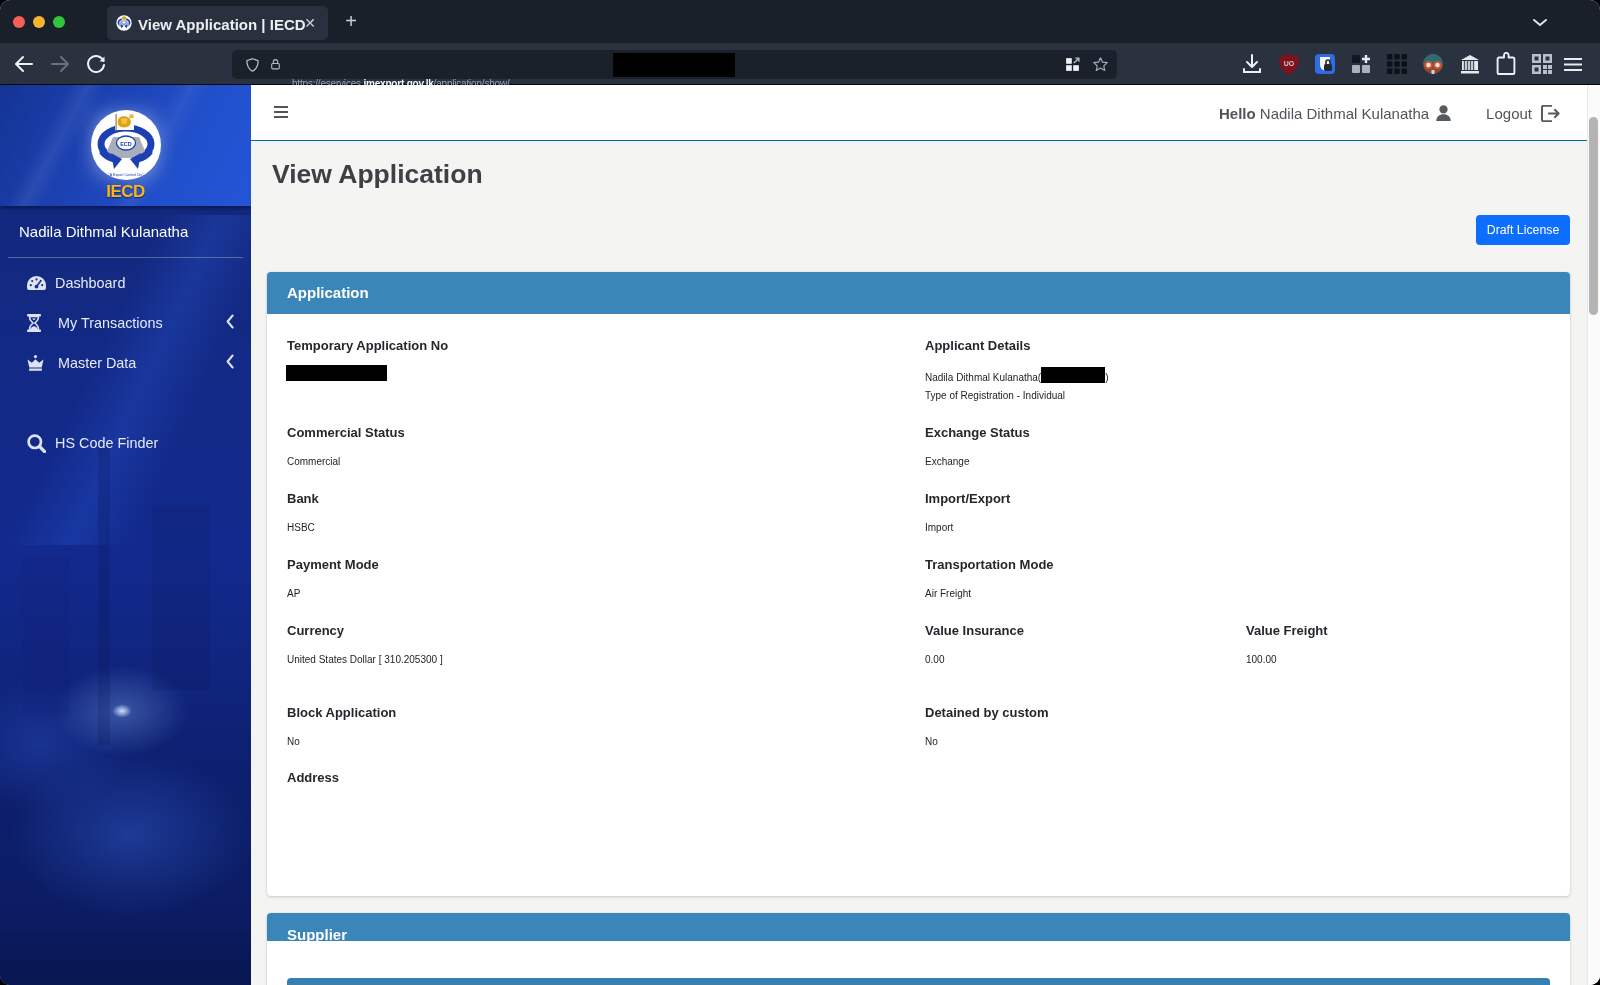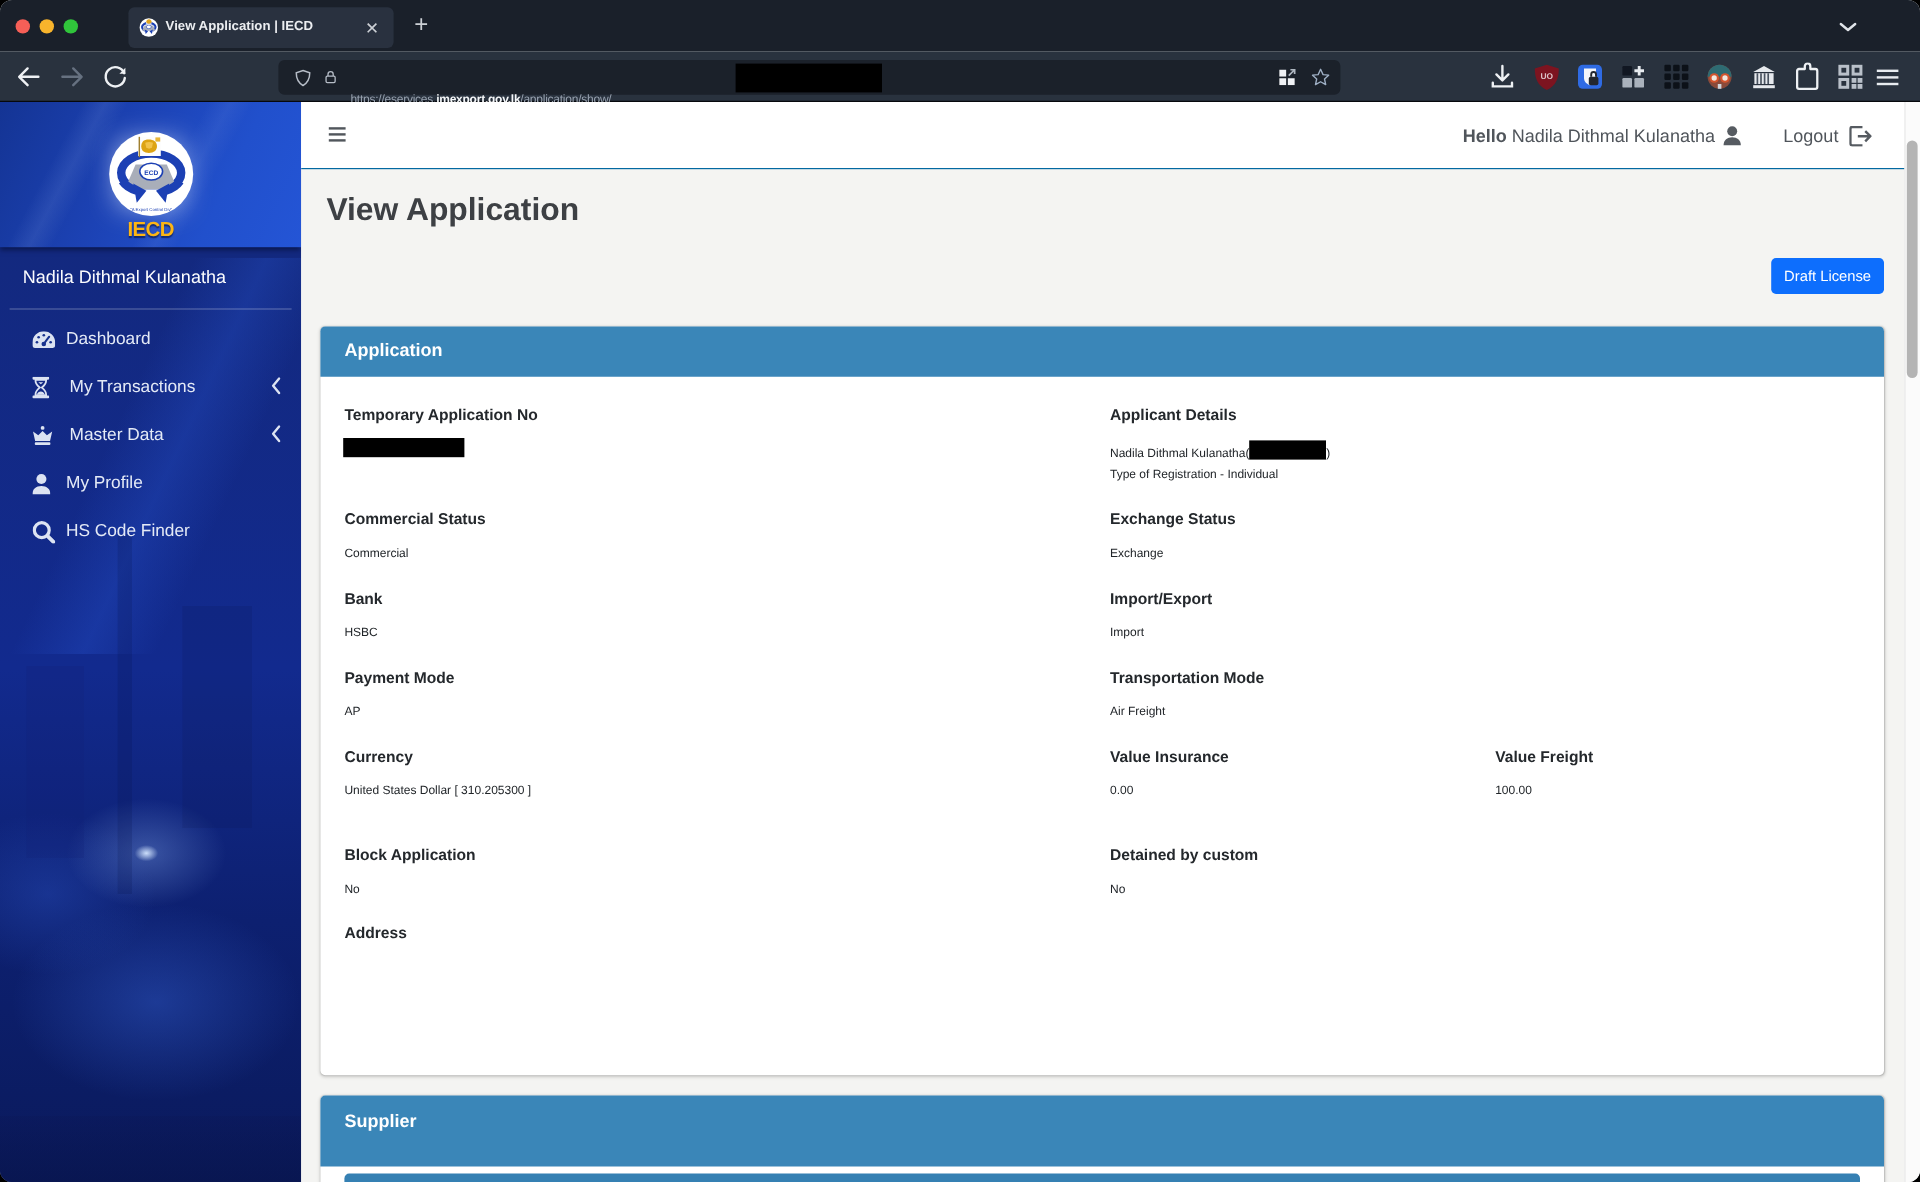--- a/index.html
+++ b/index.html
@@ -4,21 +4,21 @@
 <style>
   * { margin:0; padding:0; box-sizing:border-box; }
   html,body { width:1600px; height:985px; background:#000; overflow:hidden;
     font-family:"Liberation Sans", sans-serif; }
   .window { position:absolute; inset:0; border-radius:10px; overflow:hidden; background:#f4f6f9; }
 
   
   .tabbar { position:absolute; left:0; top:0; width:1600px; height:43px; background:#1a202a; }
   .tl { position:absolute; top:16px; width:12px; height:12px; border-radius:50%; }
   .tab { position:absolute; left:107px; top:6px; width:221px; height:34px; background:#29313f; border-radius:5px; }
-  .tab-title { position:absolute; left:31px; top:10px; font-size:11px; font-weight:bold; color:#eceef1; white-space:nowrap; }
+  .tab-title { position:absolute; left:31px; top:10px; font-size:15px; font-weight:bold; color:#eceef1; white-space:nowrap; }
   .tab-x { position:absolute; right:9px; top:8px; width:18px; height:18px; color:#cdd1d6; font-size:14px; line-height:18px; text-align:center; }
   .newtab { position:absolute; left:340px; top:10px; width:22px; height:22px; color:#ccd0d5; font-size:20px; line-height:22px; text-align:center; font-weight:200;}
   .alltabs { position:absolute; left:1528px; top:10px; width:24px; height:24px; color:#dfe3e8; }
 
   .toolbar { position:absolute; left:0; top:43px; width:1600px; height:42px; background:#29323e; border-bottom:1px solid #06080c; }
   .navbtn { position:absolute; top:9px; width:24px; height:24px; }
   .urlbar { position:absolute; left:232px; top:7px; width:885px; height:29px; background:#1b212a; border-radius:5px; }
   .urltext { position:absolute; left:60px; top:6px; font-size:10px; letter-spacing:-0.2px; color:#98a2b0; white-space:nowrap;margin-top:22px; }
   .urltext b { color:#f5f7f9; font-weight:bold; }
   .redact-url { position:absolute; left:381px; top:3px; width:122px; height:24px; background:#000; }
@@ -48,21 +48,21 @@
   .burger:before { content:""; position:absolute; left:0; top:3px; width:14px; height:2px; background:#51565c; }
   .navright { position:absolute; right:40px; top:0; height:56px; display:flex; align-items:center; color:#50555b; font-size:15px; }
   .h1 { position:absolute; left:21px; top:74px; font-size:26.5px; line-height:30px; font-weight:bold; color:#3d4044; }
   .btn-draft { position:absolute; left:1476px; top:215px; width:94px; height:30px; background:#0d6efd; border-radius:4px;
     color:#fff; font-size:12.3px; text-align:center; line-height:30px; }
 
   .card { position:absolute; left:267px; background:#fff; border-radius:4px; box-shadow:0 0 1px rgba(0,0,0,.12), 0 1px 3px rgba(0,0,0,.18); width:1303px; }
   .card-header { height:42px; background:#3a86b8; border-radius:4px 4px 0 0; color:#fff; font-size:15px; font-weight:bold; line-height:42px; padding-left:20px; }
   #card-app { top:272px; height:624px; }
   #card-sup { top:913px; height:80px; }
-  #card-sup .card-header { height:59px; line-height:43px; }
+  #card-sup .card-header { height:28px; line-height:43px; }
   .innerbar { position:absolute; left:20px; top:65px; width:1263px; height:15px; background:#3580b3; border-radius:4px 4px 0 0; }
 
   .lbl { position:absolute; font-size:13px; line-height:16px; font-weight:bold; color:#24282c; white-space:nowrap; }
   .val { position:absolute; font-size:10px; line-height:16px; color:#212529; white-space:nowrap; }
   .redact { position:absolute; background:#000; }
 
   
   .sb-track { position:absolute; right:0; top:85px; width:13px; height:900px; background:#fbfbfb; border-left:1px solid #e8e8e8; }
   .sb-thumb { position:absolute; right:2px; top:32px; width:9px; height:198px; background:#b4b4b4; border-radius:5px; }
 </style>
@@ -263,27 +263,20 @@
       <svg width="17" height="16" viewBox="0 0 17 16" style="top:10px">
           <circle cx="8.5" cy="1.6" r="1.6" fill="#dce3f2"></circle>
           <path d="M0.5 4.6 l4.4 3.2 3.6 -3.6 3.6 3.6 4.4 -3.2 -1.8 7.8 h-12.4 z" fill="#dce3f2"></path>
           <rect x="2" y="13.6" width="13" height="2.2" rx="0.8" fill="#dce3f2"></rect>
         </svg>
       <div class="mi-label" style="left:58px">Master Data</div>
       <svg class="chev" width="8" height="15" viewBox="0 0 8 15">
           <path d="M6.6 1.5 L1.6 7.5 L6.6 13.5" fill="none" stroke="#dce3f2" stroke-width="2" stroke-linecap="round" stroke-linejoin="round"></path>
         </svg>
     </div>
-    <div class="menu-item" style="top:300px">
-      <svg width="15" height="17" viewBox="0 0 15 17" style="top:10px">
-          <circle cx="7.5" cy="4.2" r="4.2" fill="#dce3f2"></circle>
-          <path d="M0 17 c0 -4.6 3 -7 7.5 -7 c4.5 0 7.5 2.4 7.5 7 z" fill="#dce3f2"></path>
-        </svg>
-      <div class="mi-label">My Profile</div>
-    </div>
     <div class="menu-item" style="top:340px">
       <svg width="19" height="19" viewBox="0 0 19 19" style="top:9px">
           <circle cx="7.8" cy="7.8" r="6.2" fill="none" stroke="#dce3f2" stroke-width="2.7"></circle>
           <path d="M12.5 12.5 L17.5 17.5" stroke="#dce3f2" stroke-width="3.2" stroke-linecap="round"></path>
         </svg>
       <div class="mi-label">HS Code Finder</div>
     </div>
   </div>
 
   <div class="main">

